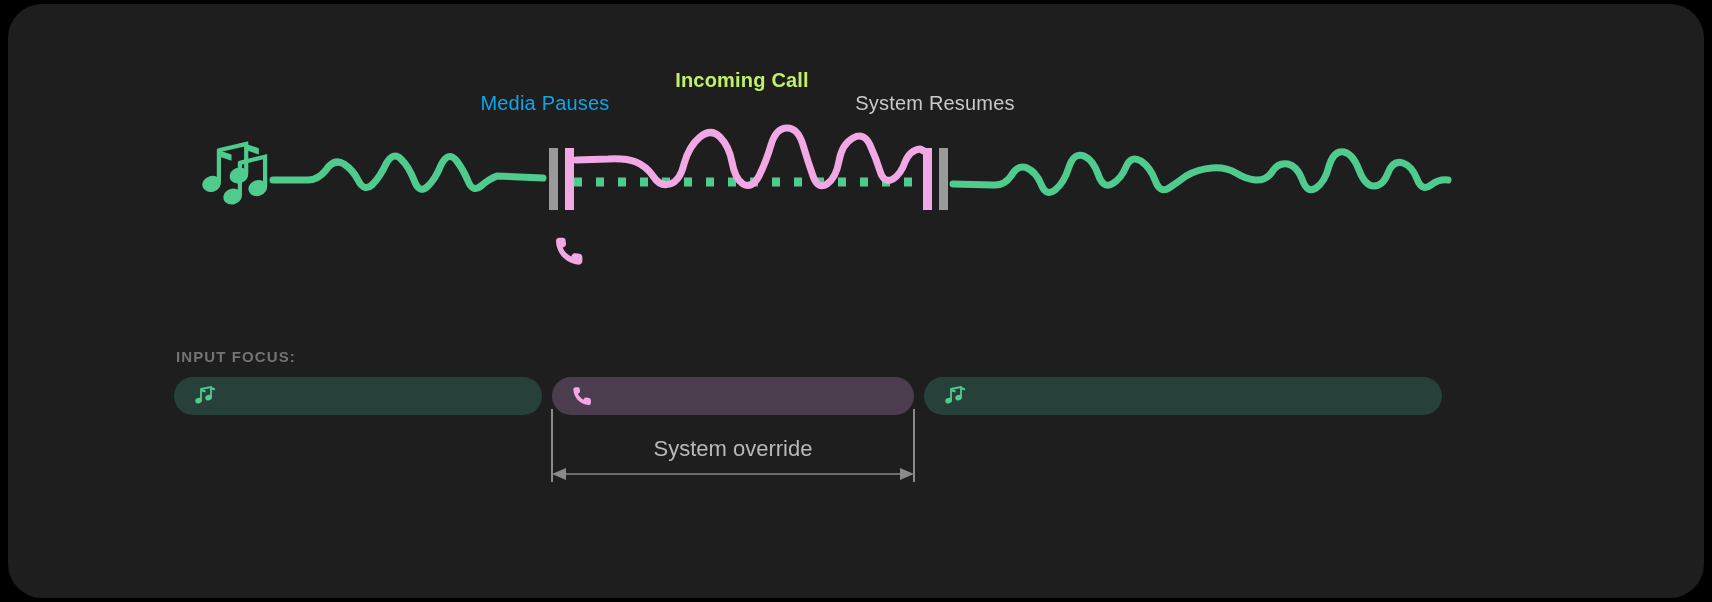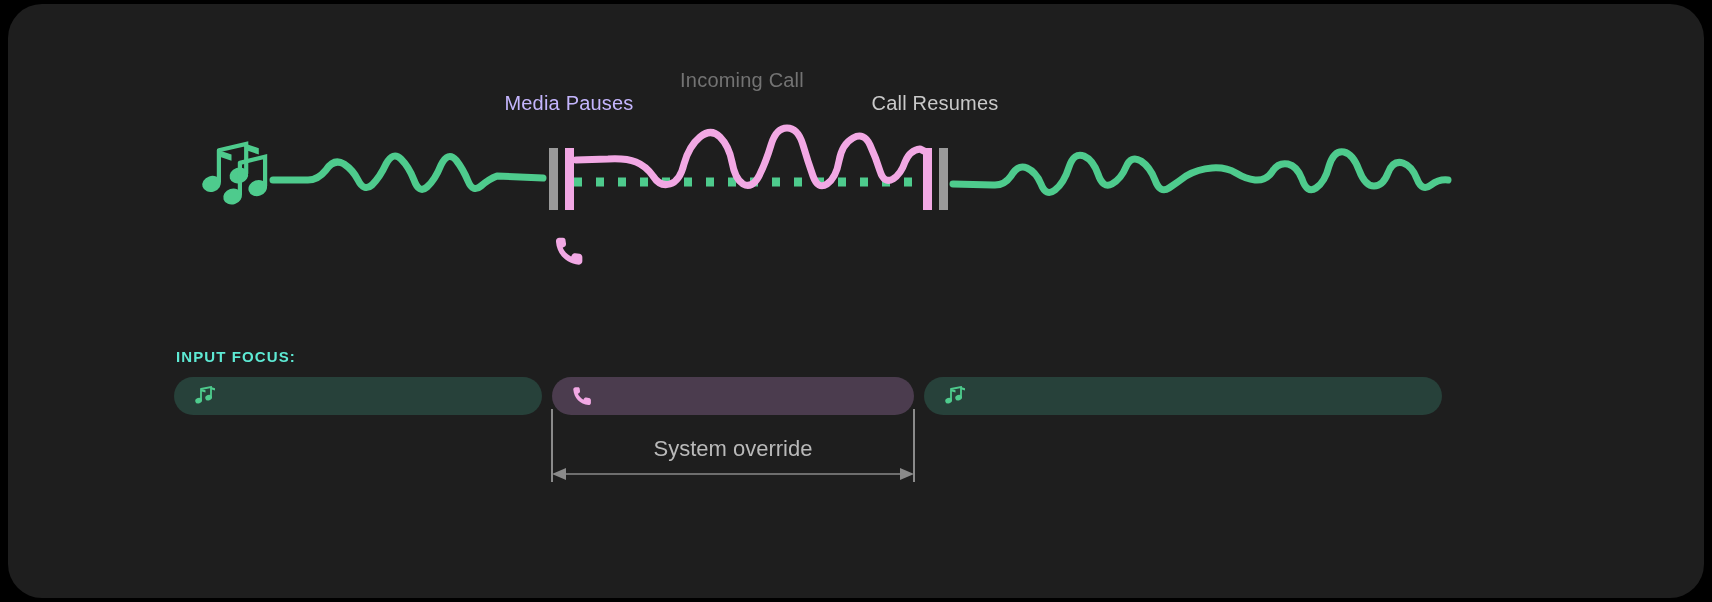--- a/index.html
+++ b/index.html
@@ -33,33 +33,33 @@
   }
   .timeline svg { position: absolute; left: 0; top: 0; }
 
   .lbl {
     position: absolute;
     font-size: 20px;
     letter-spacing: .2px;
     white-space: nowrap;
     transform: translateX(-50%);
   }
-  .lbl-pause   { color: #c4b5fd; left: 537px; top: 88px; margin-left: 24px; }
+  .lbl-pause   { color: #0ea5e9; left: 537px; top: 88px; }
   .lbl-resume  { color: #c9c9c9; left: 927px; top: 88px; }
-  .lbl-call    { color: #737373; left: 734px; top: 65px; font-weight: 400; }
+  .lbl-call    { color: #bef264; left: 734px; top: 65px; font-weight: 700; }
 
   
   .focus-title {
     position: absolute;
     left: 168px;
     top: 344px;
     font-size: 15px;
     font-weight: 700;
     letter-spacing: 1.1px;
-    color: #5eead4;
+    color: #737373;
   }
   .bar {
     position: absolute;
     top: 373px;
     height: 38px;
     border-radius: 19px;
     display: flex;
     align-items: center;
   }
   .bar .ic { margin-left: 20px; display: flex; align-items: center; }
@@ -133,21 +133,21 @@
         <path d="M3.5 1.2 C2.2 1.2 1.2 2.3 1.3 3.6 C2.0 12.2 8.0 18.3 16.5 19.1
                  C17.8 19.2 18.9 18.2 18.9 16.9 L18.9 14.1 C18.9 13.0 18.1 12.1 17.0 11.9
                  L14.2 11.5 C13.3 11.4 12.4 11.8 12.0 12.6 L11.4 13.7
                  C8.9 12.3 7.0 10.3 5.8 7.8 L6.9 7.2 C7.7 6.8 8.1 5.9 8.0 5.0
                  L7.6 2.3 C7.4 1.7 6.8 1.2 6.1 1.2 Z" fill="#f2a8e4"></path>
       </g>
     </svg>
 
     <div class="lbl lbl-pause">Media Pauses</div>
     <div class="lbl lbl-call">Incoming Call</div>
-    <div class="lbl lbl-resume">Call Resumes</div>
+    <div class="lbl lbl-resume">System Resumes</div>
   </div>
 
   <div class="focus-title">INPUT FOCUS:</div>
 
   <div class="bar bar-media-left">
     <span class="ic">
       <svg width="22" height="20" viewBox="0 0 22 20">
         <path d="M7 3 L7 14 M7 3 L17 1 L17 11" stroke="#4ecb8d" stroke-width="1.8" fill="none" stroke-linecap="round"></path>
         <ellipse cx="4.6" cy="14.6" rx="3.4" ry="2.8" fill="#4ecb8d" transform="rotate(-18 4.6 14.6)"></ellipse>
         <ellipse cx="14.6" cy="11.6" rx="3.4" ry="2.8" fill="#4ecb8d" transform="rotate(-18 14.6 11.6)"></ellipse>

